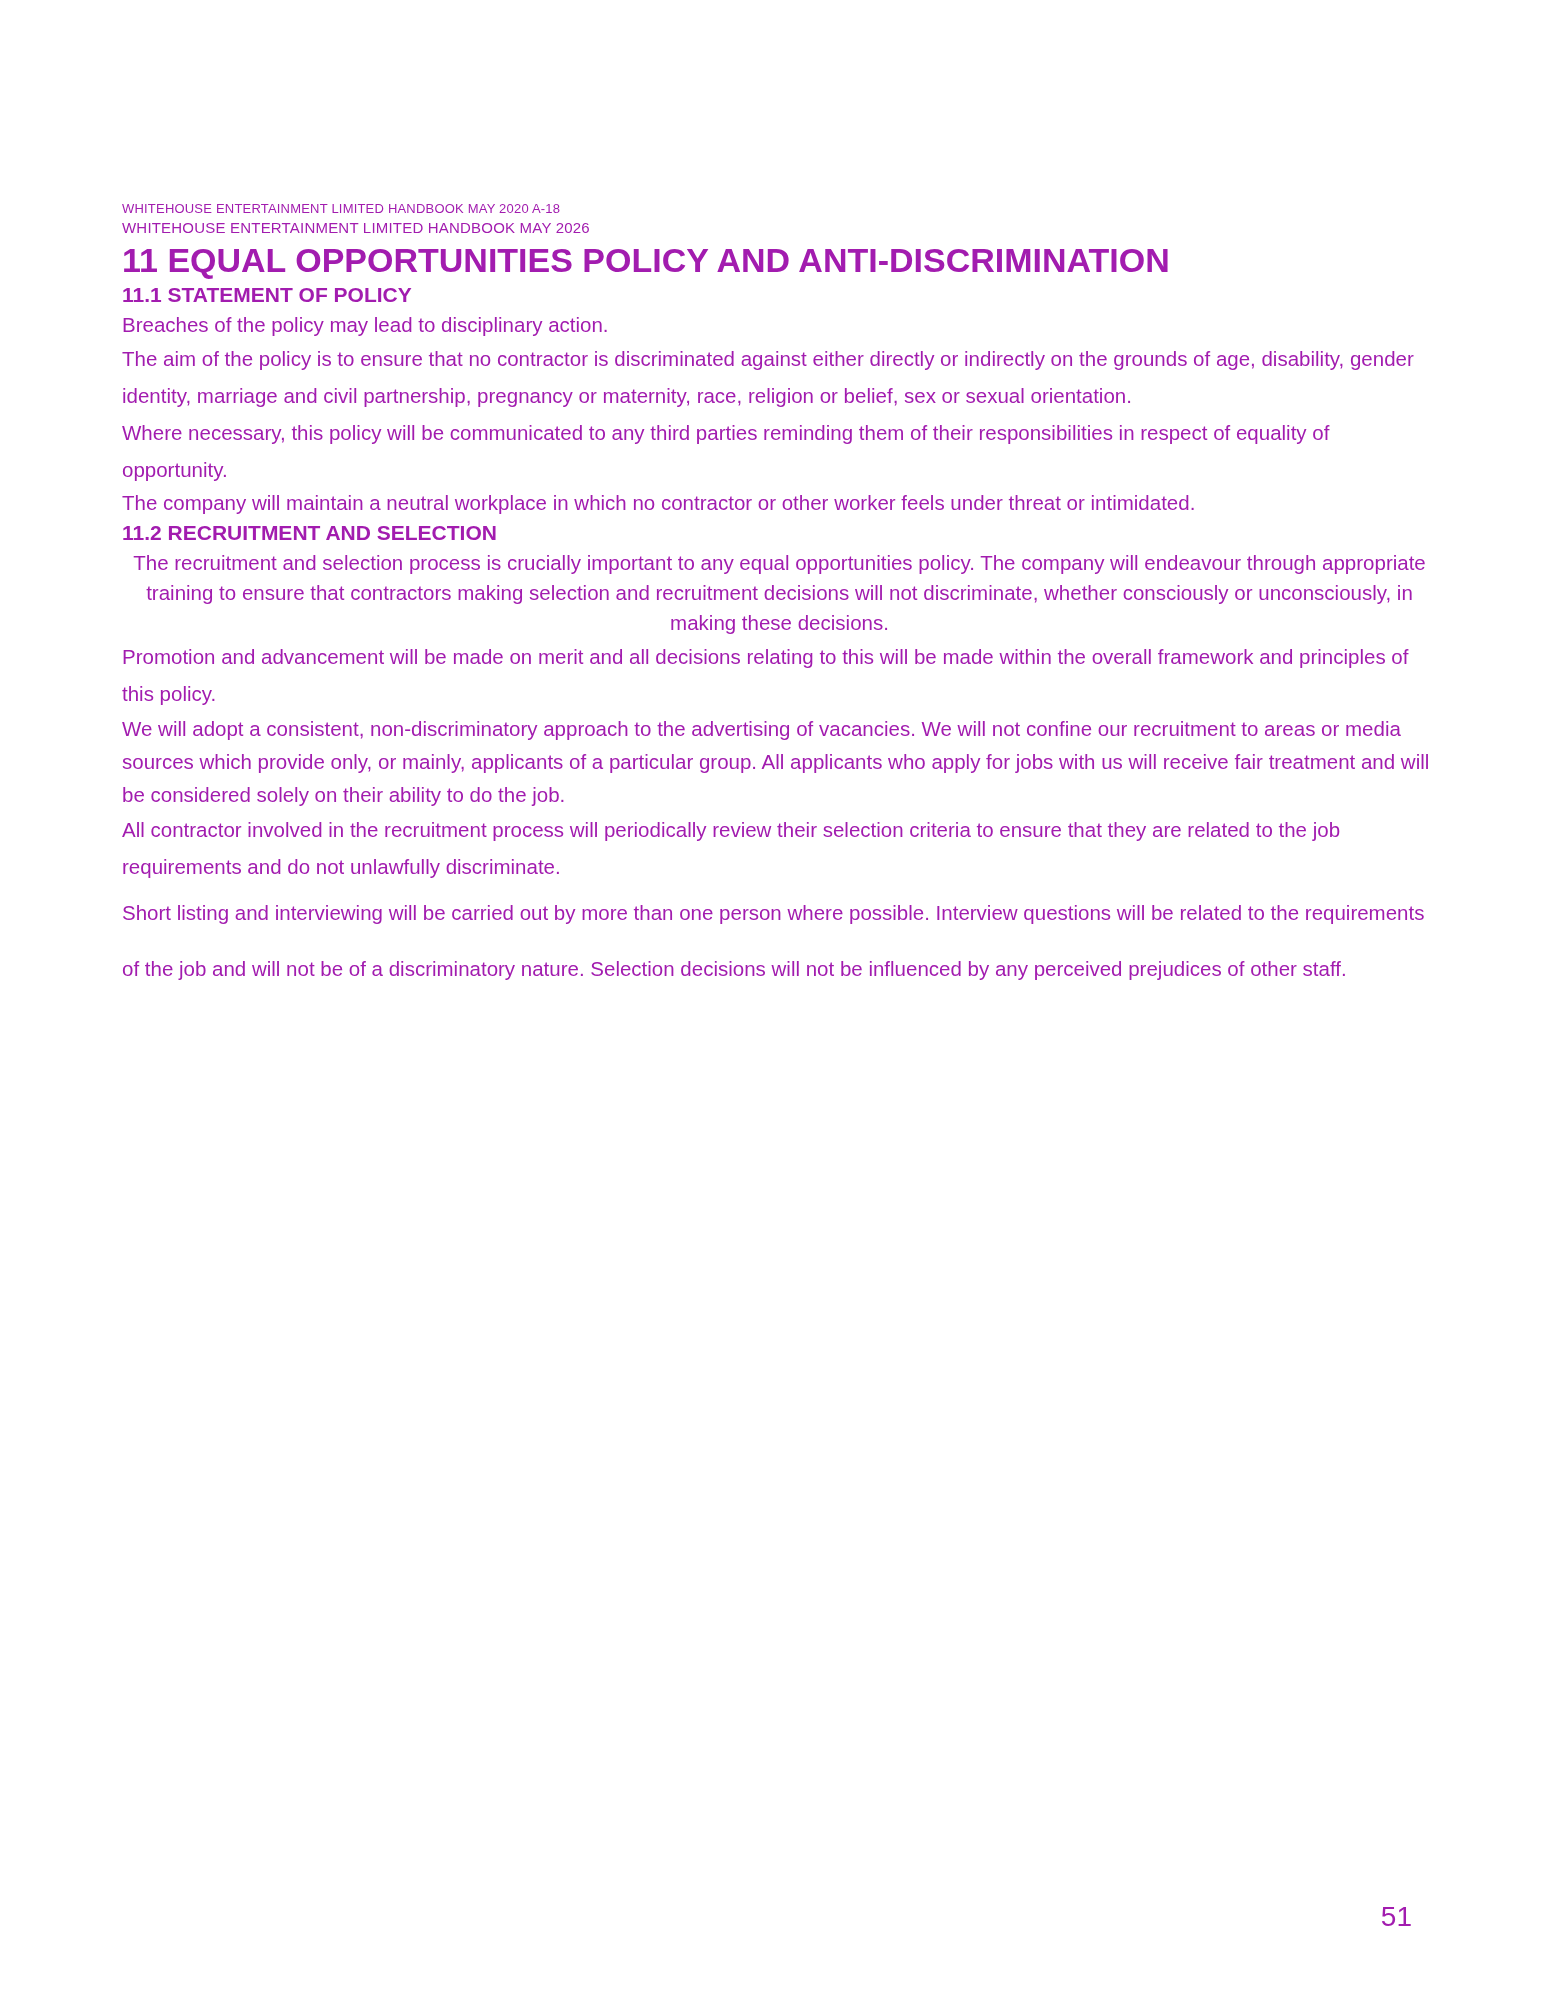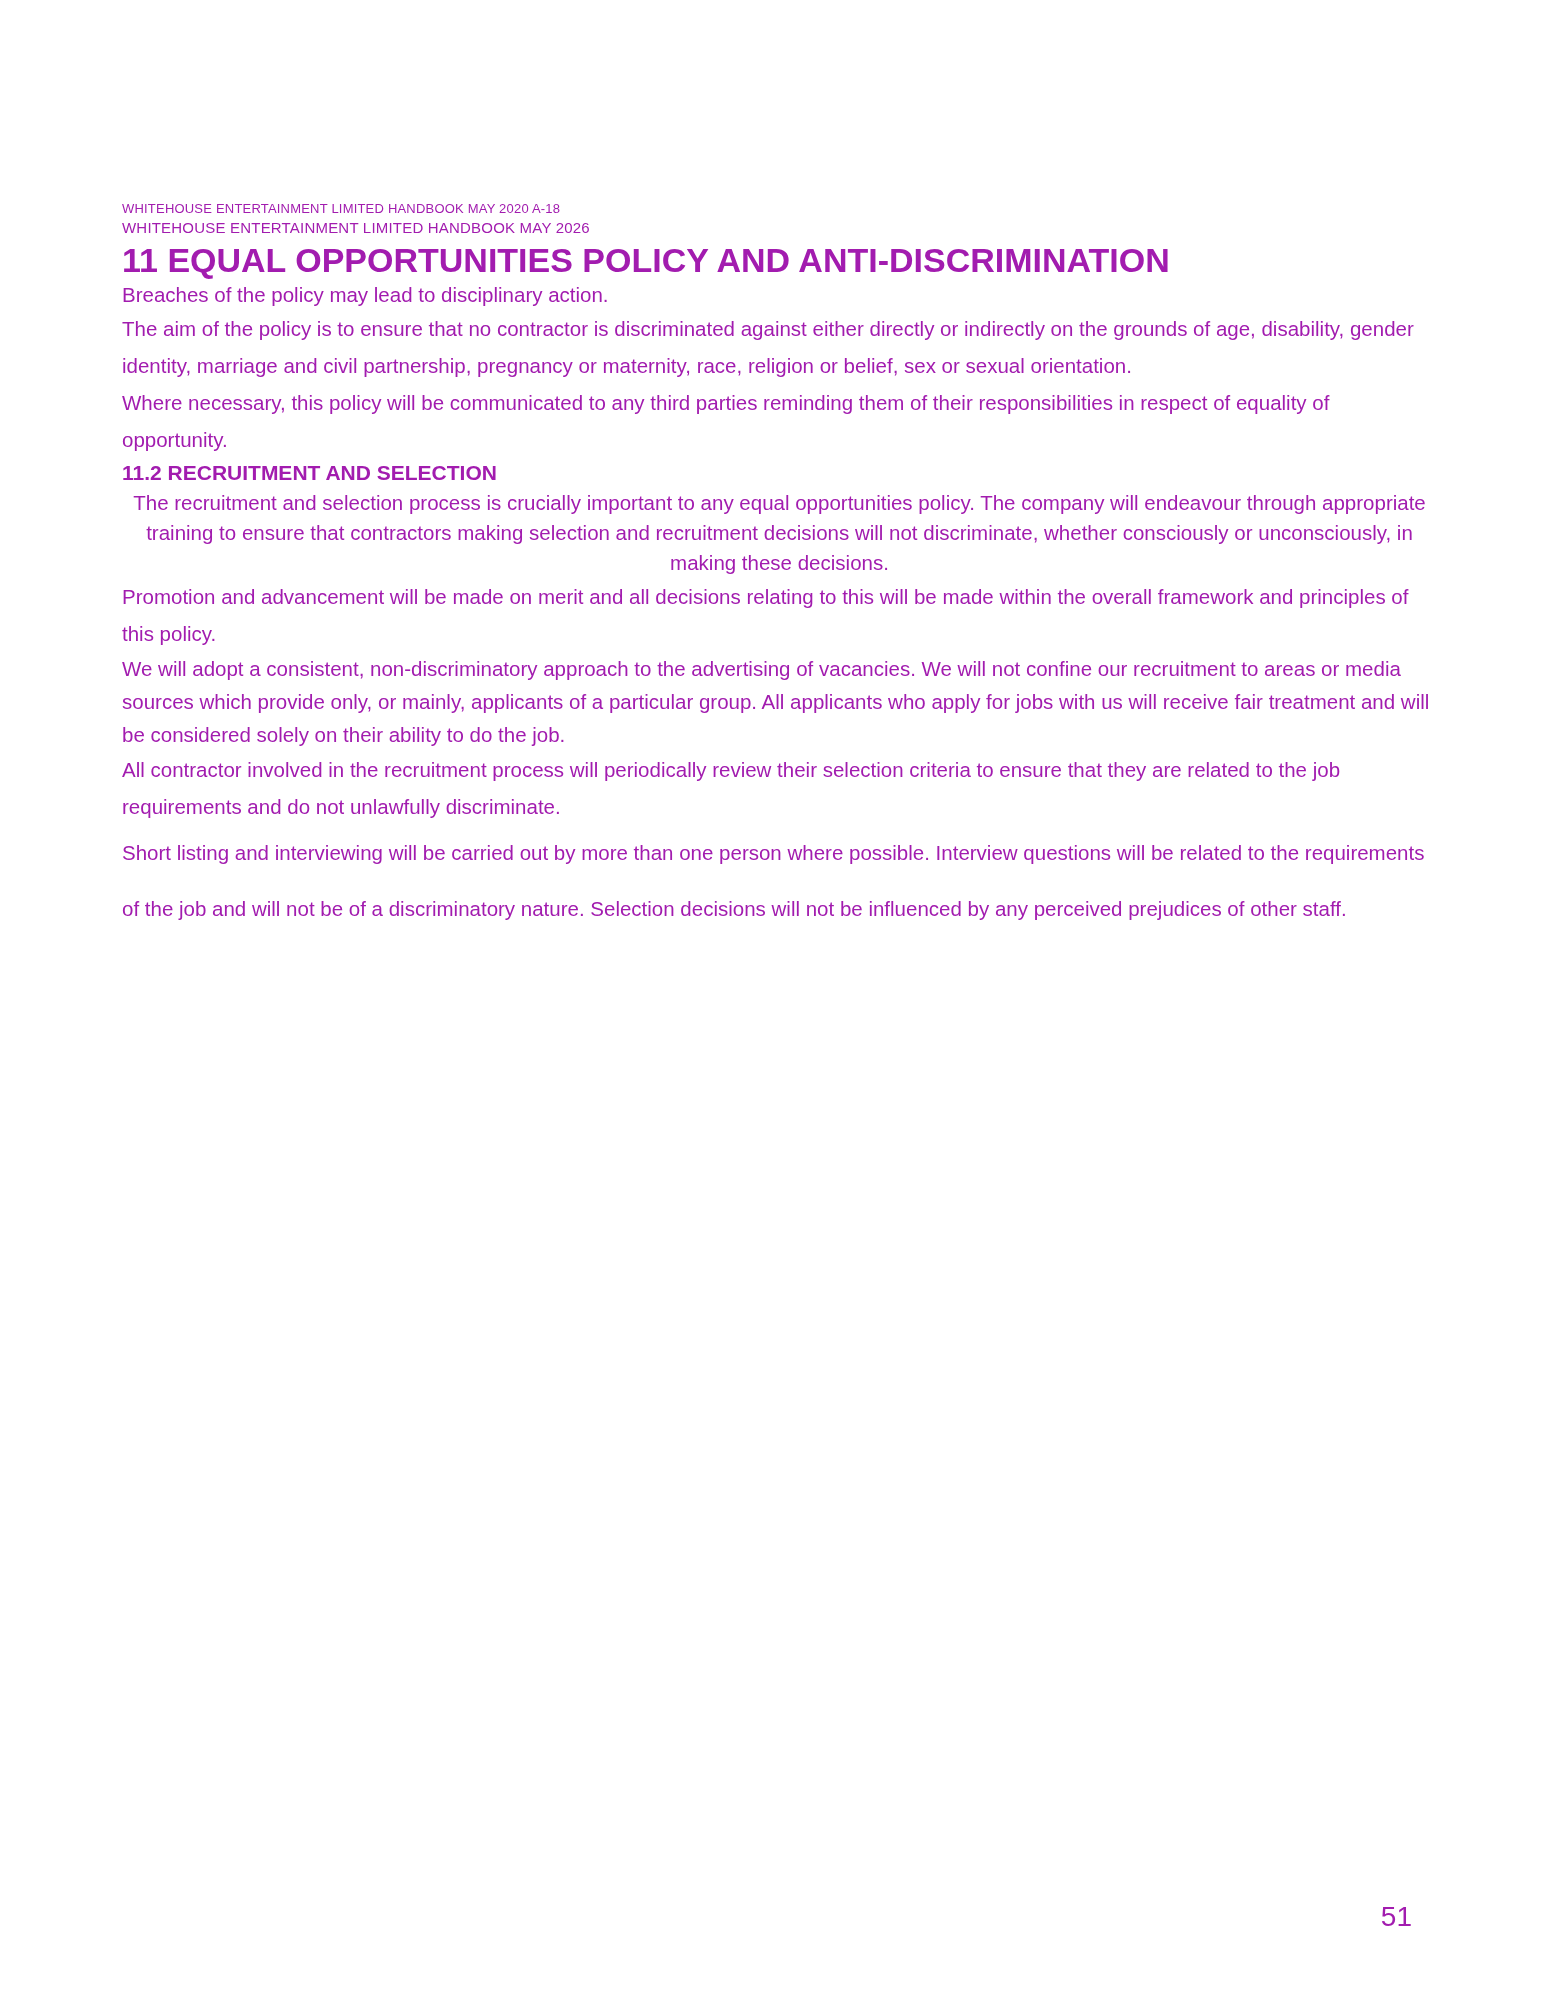--- a/index.html
+++ b/index.html
@@ -81,28 +81,30 @@
 
 <div class="page">
   <div class="content">
 
     <div class="hdr-small">WHITEHOUSE ENTERTAINMENT LIMITED HANDBOOK MAY 2020 A-18</div>
 
     <div class="hdr-small2">WHITEHOUSE ENTERTAINMENT LIMITED HANDBOOK MAY 2026</div>
 
     <h1 class="doc-title">11 EQUAL OPPORTUNITIES POLICY AND ANTI-DISCRIMINATION</h1>
 
+    <h2 class="sec-heading h-111">11.1 STATEMENT OF POLICY</h2>
 
 
     <p class="body lh-normal p2">Breaches of the policy may lead to disciplinary action.</p>
 
     <p class="body lh-wide p3">The aim of the policy is to ensure that no contractor is discriminated against either directly or indirectly on the grounds of age, disability, gender identity, marriage and civil partnership, pregnancy or maternity, race, religion or belief, sex or sexual orientation.</p>
 
     <p class="body lh-wide p4">Where necessary, this policy will be communicated to any third parties reminding them of their responsibilities in respect of equality of opportunity.</p>
 
+    <p class="body lh-normal p5">The company will maintain a neutral workplace in which no contractor or other worker feels under threat or intimidated.</p>
 
     <h2 class="sec-heading h-112">11.2 RECRUITMENT AND SELECTION</h2>
 
     <p class="body lh-normal p6">The recruitment and selection process is crucially important to any equal opportunities policy. The company will endeavour through appropriate training to ensure that contractors making selection and recruitment decisions will not discriminate, whether consciously or unconsciously, in making these decisions.</p>
 
     <p class="body lh-wide p7">Promotion and advancement will be made on merit and all decisions relating to this will be made within the overall framework and principles of this policy.</p>
 
     <p class="body lh-mid p8">We will adopt a consistent, non-discriminatory approach to the advertising of vacancies. We will not confine our recruitment to areas or media sources which provide only, or mainly, applicants of a particular group. All applicants who apply for jobs with us will receive fair treatment and will be considered solely on their ability to do the job.</p>
 
     <p class="body lh-wide p9">All contractor involved in the recruitment process will periodically review their selection criteria to ensure that they are related to the job requirements and do not unlawfully discriminate.</p>

